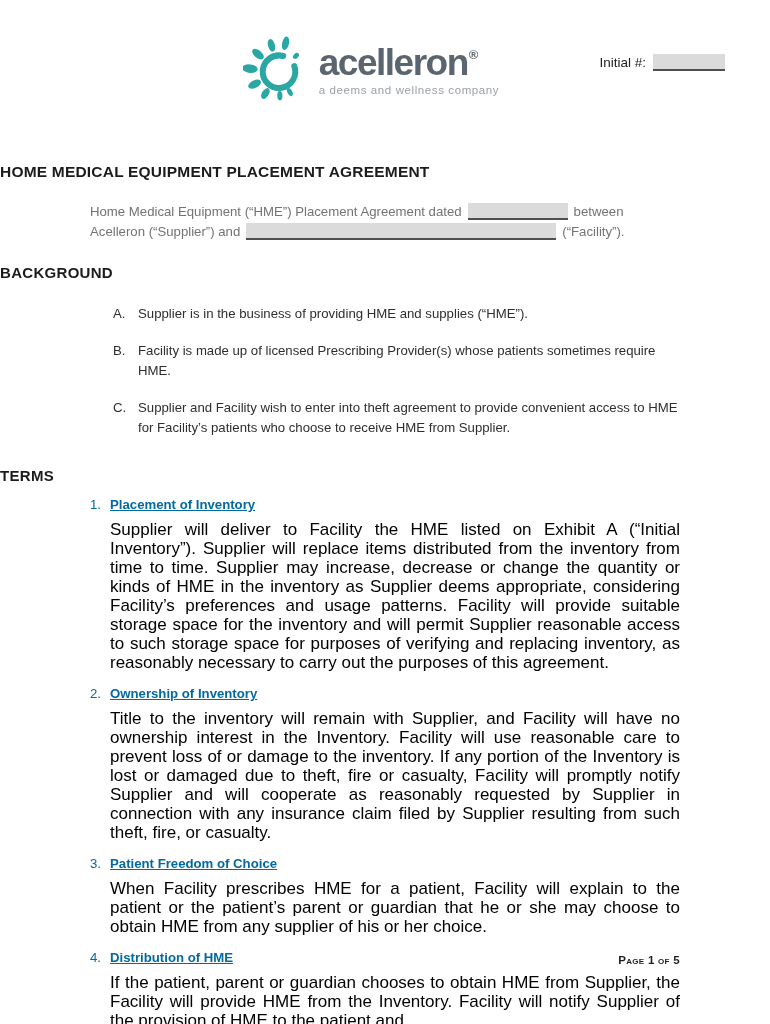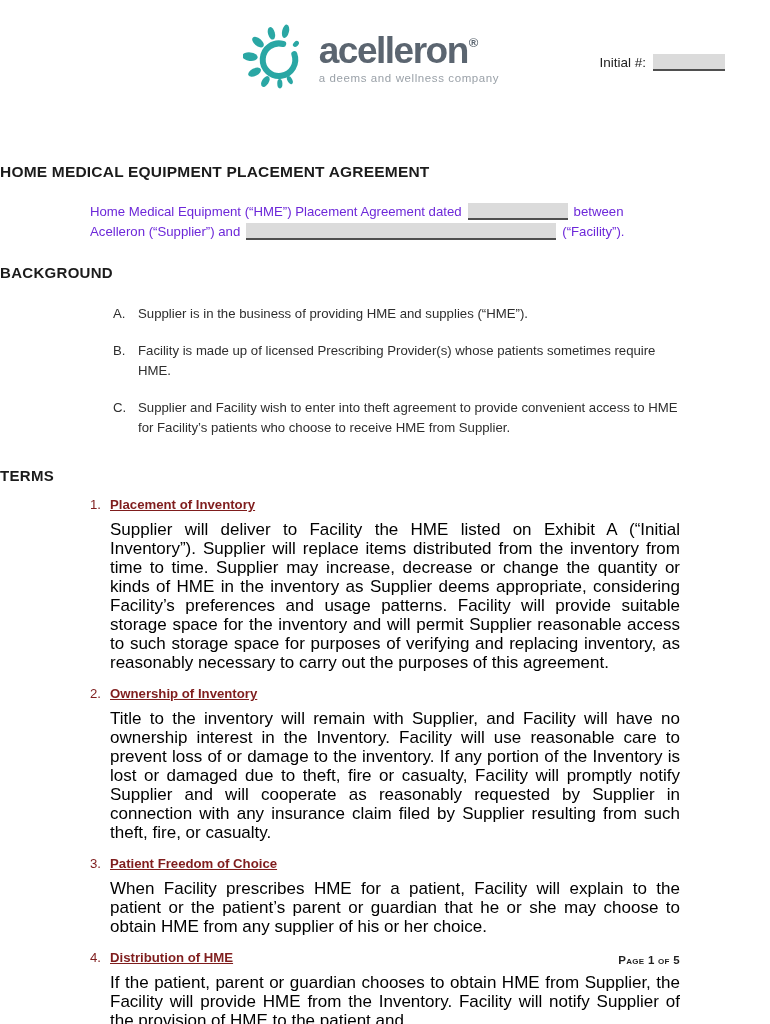--- a/index.html
+++ b/index.html
@@ -7,21 +7,21 @@
   body { font-family: "Liberation Sans", sans-serif; }
   .page {
     position: relative;
     width: 770px; height: 1024px;
     margin: 0 auto;
     background: #ffffff;
     color: #2e2e2e;
     overflow: hidden;
   }
   
-  .header { position: relative; padding-top: 20px; height: 116px; }
+  .header { position: relative; padding-top: 32px; height: 116px; }
   .logo { display: flex; align-items: center; justify-content: center; margin-left: -28px; }
   .logo svg { width: 72px; height: 76px; flex: 0 0 auto; }
   .logo-text { margin-left: 4px; }
   .brand {
     font-size: 37px; font-weight: 700; letter-spacing: -1.5px;
     color: #5b6570; line-height: 1;
   }
   .brand .reg { font-size: 13px; font-weight: 700; vertical-align: 16px; letter-spacing: 0; margin-left: 1px; }
   .tagline {
     margin-top: 3px; font-size: 11.5px; color: #9aa1a8; letter-spacing: 0.6px;
@@ -37,37 +37,37 @@
   .facility-field { width: 72px; margin-left: 7px; }
   
   .doc-title {
     margin-top: 47px; 
     font-size: 15.5px; font-weight: 700; color: #1b1b1b; letter-spacing: 0.2px;
   }
   .section-heading {
     text-align: left; font-size: 15px; font-weight: 700; color: #1b1b1b; letter-spacing: 0.3px;
   }
   
-  .intro { margin: 21px 90px 0; font-size: 13.2px; line-height: 20px; color: #6d28d9; }
+  .intro { margin: 21px 90px 0; font-size: 13.2px; line-height: 20px; color: #737373; }
   .intro-line { white-space: nowrap; }
   .date-field { width: 100px; margin: 0 6px; }
   .facility-name-field { width: 310px; margin: 0 6px; }
   
   .bg-heading { margin-top: 22px; }
   .bg-list { margin: 23px 90px 0; }
   .bg-item {
     position: relative; padding-left: 48px; margin-bottom: 17px;
     font-size: 13.2px; line-height: 20px;
   }
   .bg-marker { position: absolute; left: 23px; top: 0; }
   
   .terms-heading { margin-top: 29px; }
   .terms-list { margin: 11px 90px 0; }
   .term { margin-bottom: 12px; }
-  .term-head { font-size: 13.2px; line-height: 19px; color: #7f1d1d; }
+  .term-head { font-size: 13.2px; line-height: 19px; color: #0369a1; }
   .term-num { display: inline-block; width: 20px; }
   .term-title { font-weight: 700; text-decoration: underline; }
   .term-body {
     margin: 6px 0 0 20px;
     font-size: 17px; line-height: 19px;
     text-align: justify; text-justify: inter-word; color: #000000;
   }
   
   .footer {
     position: absolute; right: 90px; bottom: 58px;

